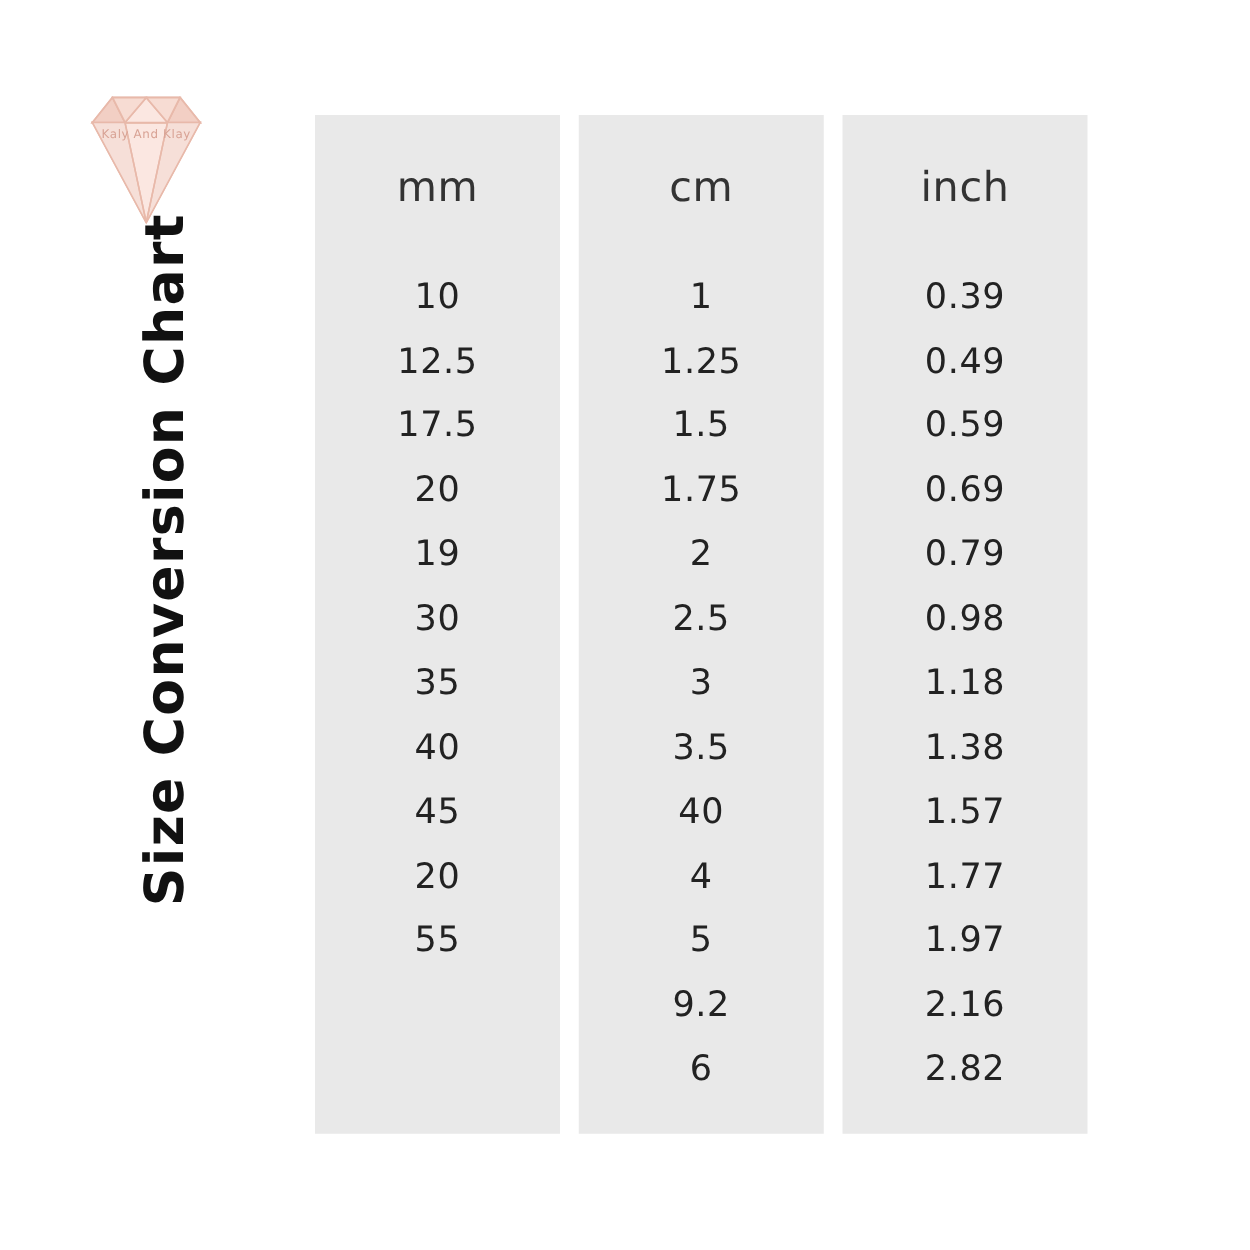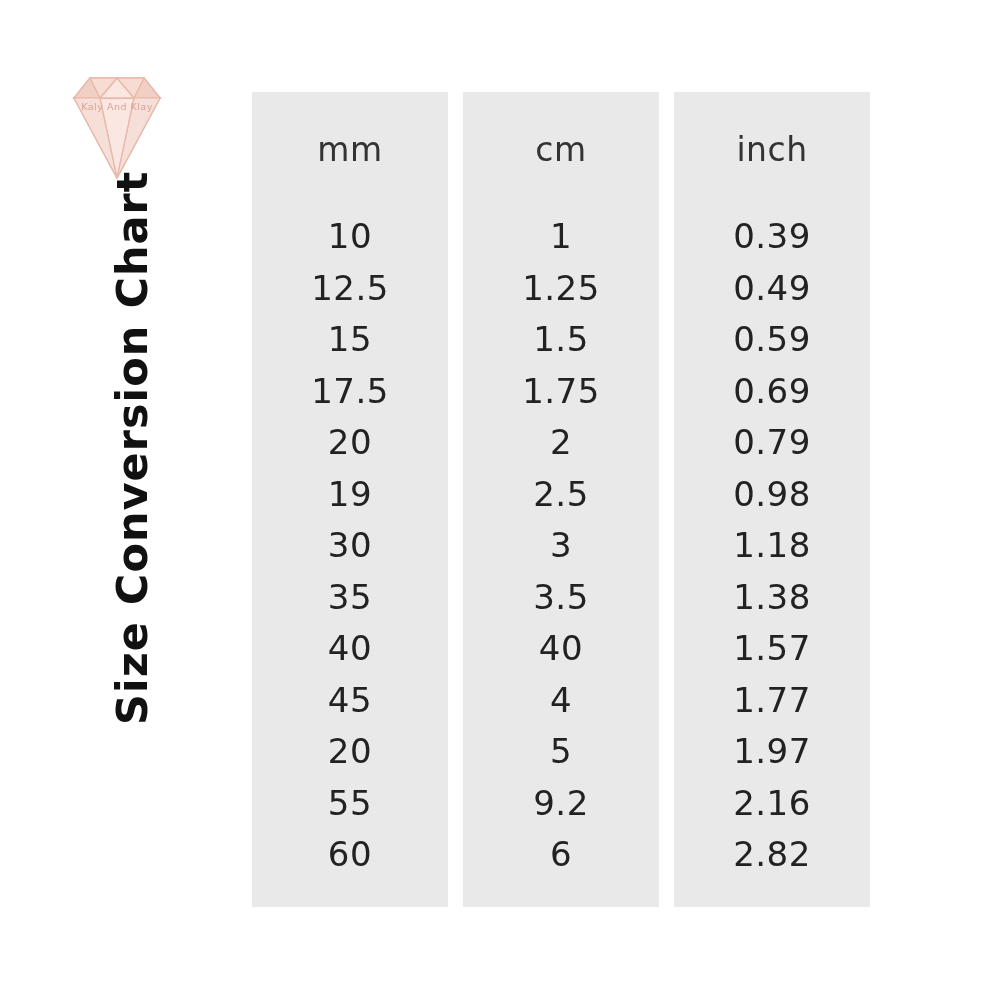--- a/index.html
+++ b/index.html
@@ -62,21 +62,21 @@
     font-size: 33px;
     color: #333333;
     padding-top: 38px;
     letter-spacing: 0.5px;
   }
   .col-values {
     margin-top: 42px;
   }
   .cell {
     text-align: center;
-    font-size: 34px;
+    font-size: 28px;
     color: #222222;
     height: 51.5px;
     line-height: 51.5px;
     letter-spacing: 0.5px;
   }
 </style>
 </head>
 <body>
 
 <div class="logo">
@@ -100,31 +100,29 @@
 
 <div class="vertical-title">Size Conversion Chart</div>
 
 <div class="columns">
 
   <div class="col">
     <div class="col-head">mm</div>
     <div class="col-values">
       <div class="cell">10</div>
       <div class="cell">12.5</div>
-      <div class="cell">15</div>
       <div class="cell">17.5</div>
       <div class="cell">20</div>
       <div class="cell">19</div>
       <div class="cell">30</div>
       <div class="cell">35</div>
       <div class="cell">40</div>
       <div class="cell">45</div>
       <div class="cell">20</div>
       <div class="cell">55</div>
-      <div class="cell">60</div>
     </div>
   </div>
 
   <div class="col">
     <div class="col-head">cm</div>
     <div class="col-values">
       <div class="cell">1</div>
       <div class="cell">1.25</div>
       <div class="cell">1.5</div>
       <div class="cell">1.75</div>

